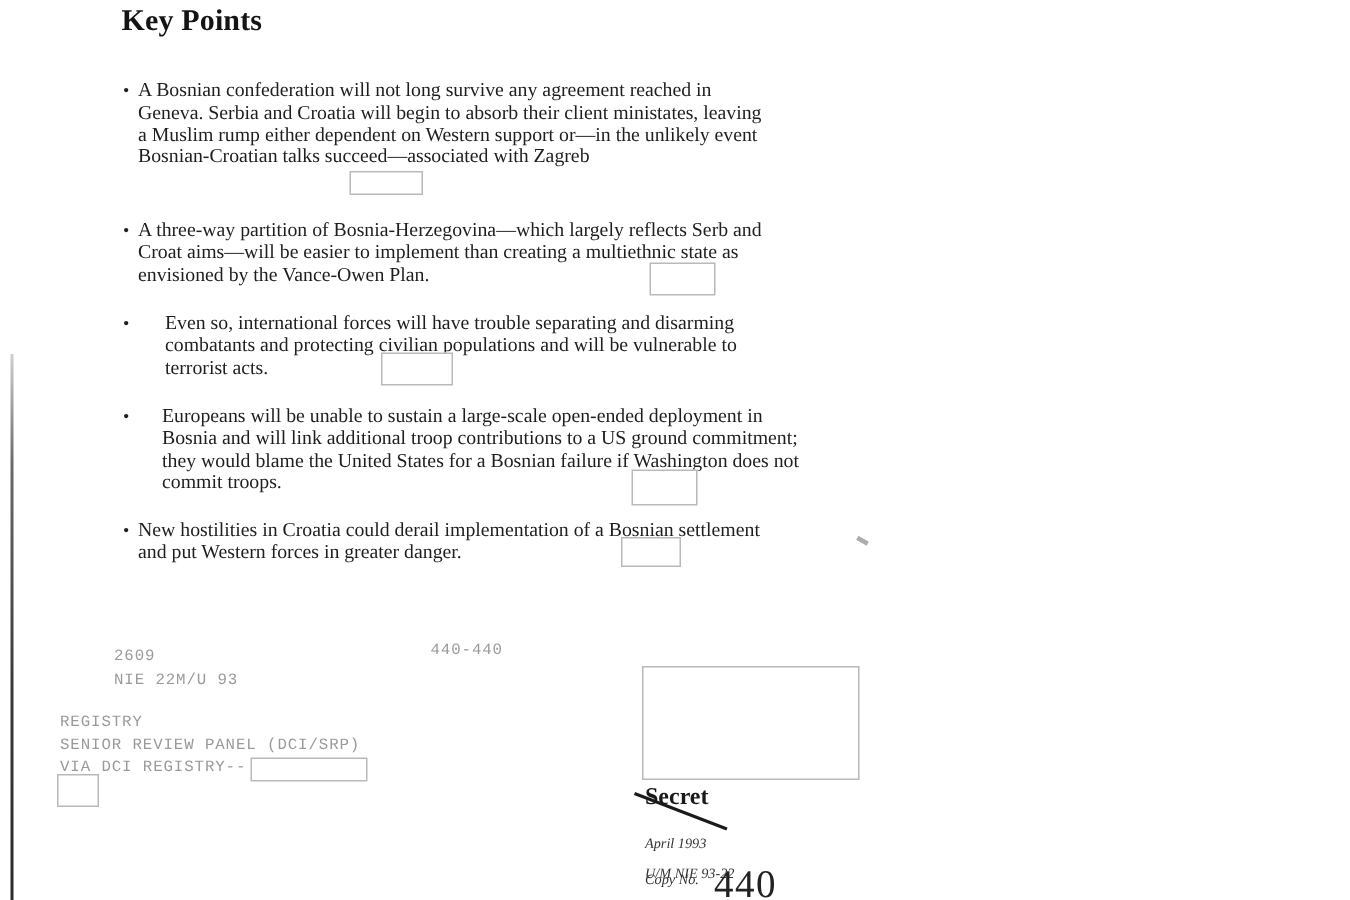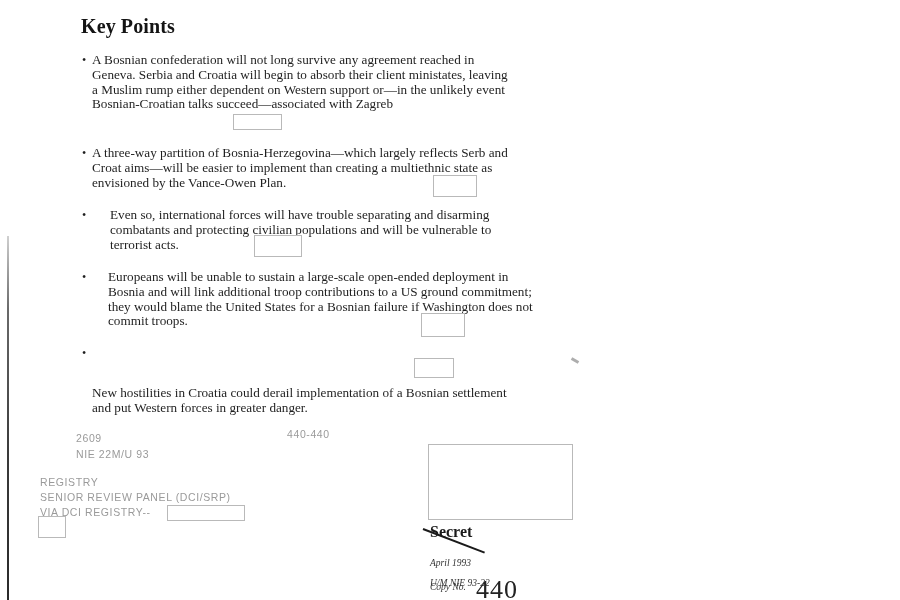--- a/index.html
+++ b/index.html
@@ -1,23 +1,23 @@
 <!DOCTYPE html>
 <html><head>
 <meta charset="utf-8">
 <style>
   html, body { margin:0; padding:0; }
   body { width:900px; height:600px; background:#ffffff; position:relative; overflow:hidden; font-family:"Liberation Serif","DejaVu Serif",serif; color:#1c1c1c; }
   .abs { position:absolute; }
-  .title { left:81px; top:3px; font-size:20px; font-weight:bold; letter-spacing:0.1px; color:#141414;margin-top:12px; }
+  .title { left:81px; top:3px; font-size:20px; font-weight:bold; letter-spacing:0.1px; color:#141414; }
   .kp { left:81px; width:440px; font-size:13.2px; line-height:14.8px; color:#1e1e1e; }
   .kp .bullet { position:absolute; left:1px; top:0; font-size:12px; }
   .kp .txt { margin-left:11px; display:block; }
   .redact { position:absolute; border:1px solid #b9b9b9; background:#fff; box-sizing:border-box; }
-  .mono { font-family:Liberation Sans, sans-serif; color:#9a9a9a; font-size:10.5px; letter-spacing:0.6px; }
+  .mono { font-family:Liberation Mono, monospace; color:#9a9a9a; font-size:10.5px; letter-spacing:0.6px; }
   .leftline { left:7px; top:236px; width:2px; height:364px; background:linear-gradient(to bottom,#d0d0d0 0%,#6a6a6a 20%,#3a3a3a 60%,#2a2a2a 100%); }
   .secret { left:430px; top:523px; font-size:16px; font-weight:bold; color:#1a1a1a; }
   .strike { left:423px; top:528px; width:66px; height:2px; background:#1a1a1a; transform:rotate(21deg); transform-origin:left center; }
   .meta { left:430px; font-size:9.5px; font-style:italic; color:#333; }
   .copy-label { left:430px; top:582px; font-size:9.5px; font-style:italic; color:#333; }
   .copy-num { left:476px; top:575px; font-family:Liberation Serif, serif; font-size:26px; color:#222; letter-spacing:1px; }
   .smudge { left:571px; top:359px; width:8px; height:3px; background:#8a8a8a; transform:rotate(30deg); opacity:0.7; }
 </style>
 </head>
 <body>
@@ -45,21 +45,21 @@
 <div class="redact" style="left:254px;top:235px;width:48px;height:22px;"></div>
 
 <div class="abs kp" style="top:270px;">
   <span class="bullet">•</span>
   <span class="txt" style="width:428px;margin-left:27px;">Europeans will be unable to sustain a large-scale open-ended deployment in Bosnia and will link additional troop contributions to a US ground commitment; they would blame the United States for a Bosnian failure if Washington does not commit troops.</span>
 </div>
 <div class="redact" style="left:421px;top:313px;width:44px;height:24px;"></div>
 
 <div class="abs kp" style="top:346px;">
   <span class="bullet">•</span>
-  <span class="txt" style="width:420px;margin-top:40px;">New hostilities in Croatia could derail implementation of a Bosnian settlement and put Western forces in greater danger.</span>
+  <span class="txt" style="width:420px;">New hostilities in Croatia could derail implementation of a Bosnian settlement and put Western forces in greater danger.</span>
 </div>
 <div class="redact" style="left:414px;top:358px;width:40px;height:20px;"></div>
 
 <div class="abs smudge"></div>
 
 <div class="abs mono" style="left:76px;top:432px;">2609</div>
 <div class="abs mono" style="left:76px;top:448px;">NIE 22M/U 93</div>
 <div class="abs mono" style="left:287px;top:428px;">440-440</div>
 <div class="abs mono" style="left:40px;top:476px;">REGISTRY</div>
 <div class="abs mono" style="left:40px;top:491px;">SENIOR REVIEW PANEL (DCI/SRP)</div>

